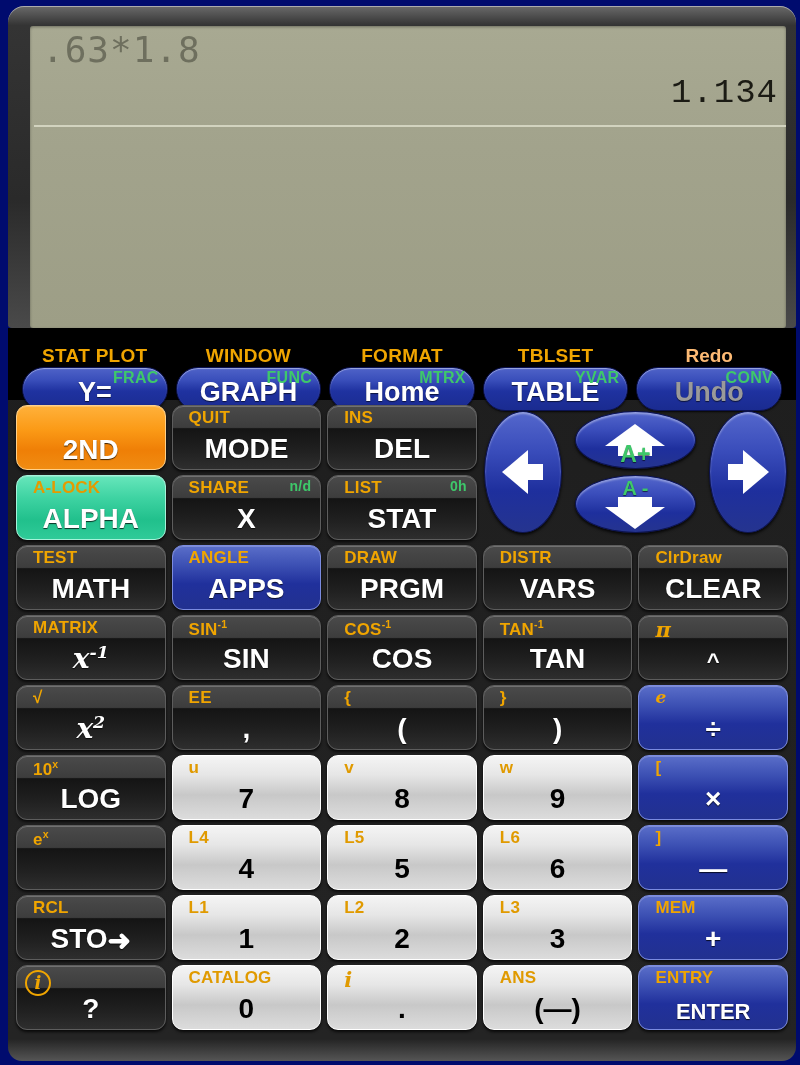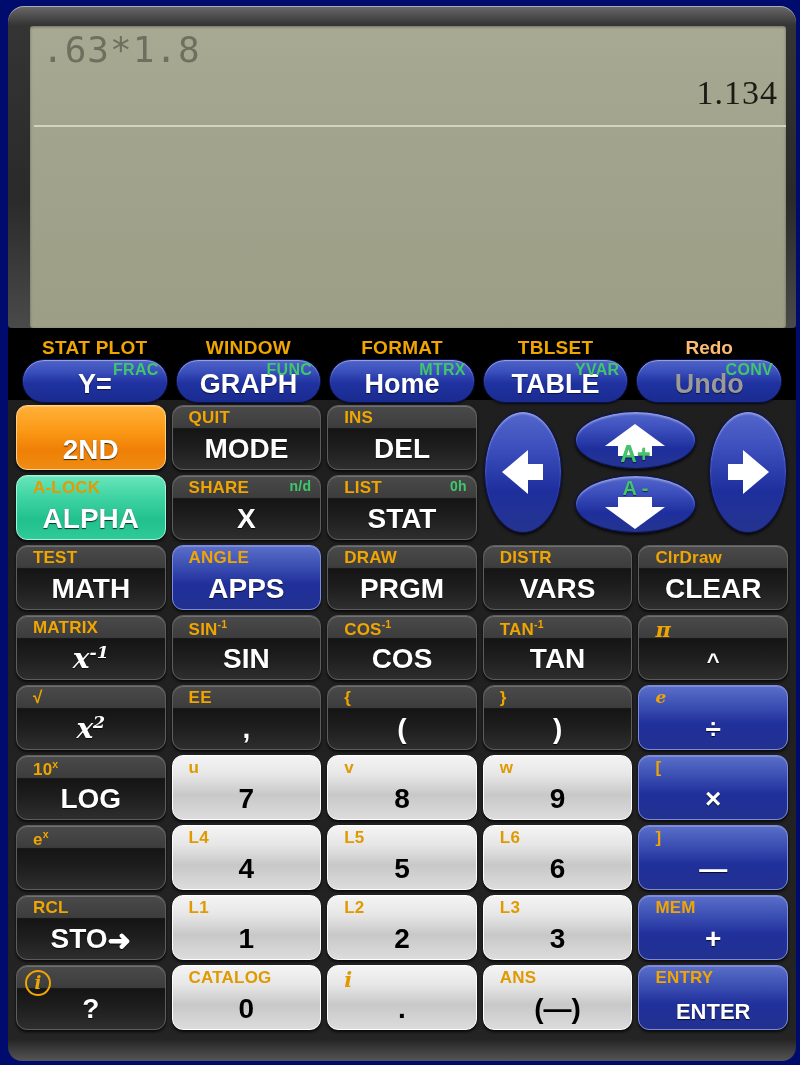--- a/index.html
+++ b/index.html
@@ -41,21 +41,21 @@
   .lcd-entry {
     position: absolute; left: 12px; top: 4px;
     font-family: "DejaVu Sans Mono", monospace;
     font-size: 36px;
     color: #6e6f5e;
     letter-spacing: 1px;
     line-height: 1.1;
   }
   .lcd-result {
     position: absolute; right: 8px; top: 48px;
-    font-family: Liberation Serif, serif;
+    font-family: Liberation Mono, monospace;
     font-size: 34px;
     color: #1b1b14;
     letter-spacing: 1px;
   }
   .lcd-rule {
     position: absolute; left: 4px; right: 0; top: 99px;
     height: 2px;
     background: #d2d3bf;
   }
 
@@ -67,21 +67,21 @@
     border-radius: 0 0 14px 14px;
     padding: 0 8px 6px 8px;
   }
 
   
   .toprow {
     position: relative;
     height: 72px;
     background:#000;
     margin: 0 -8px;
-    padding: 8px 14px;
+    padding: 16px 14px;
     display: flex;
     gap: 8px;
   }
   .pillcell { flex:1; position: relative; }
   .pill-2nd {
     position:absolute; top:1px; left:0; right:0;
     text-align:center;
     font-size:19px; font-weight:bold;
     color:#f0a500; letter-spacing:.3px;
   }

